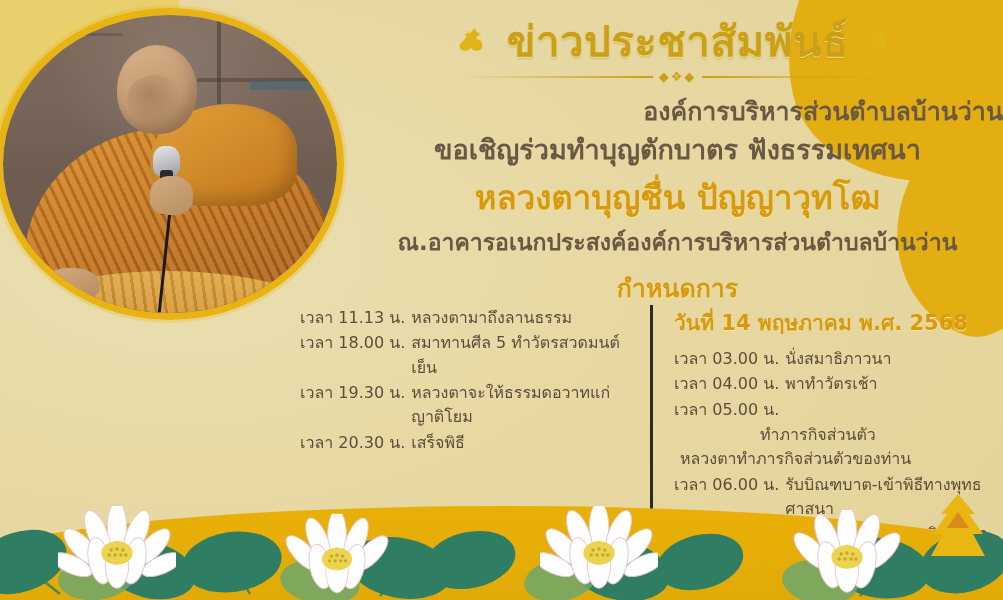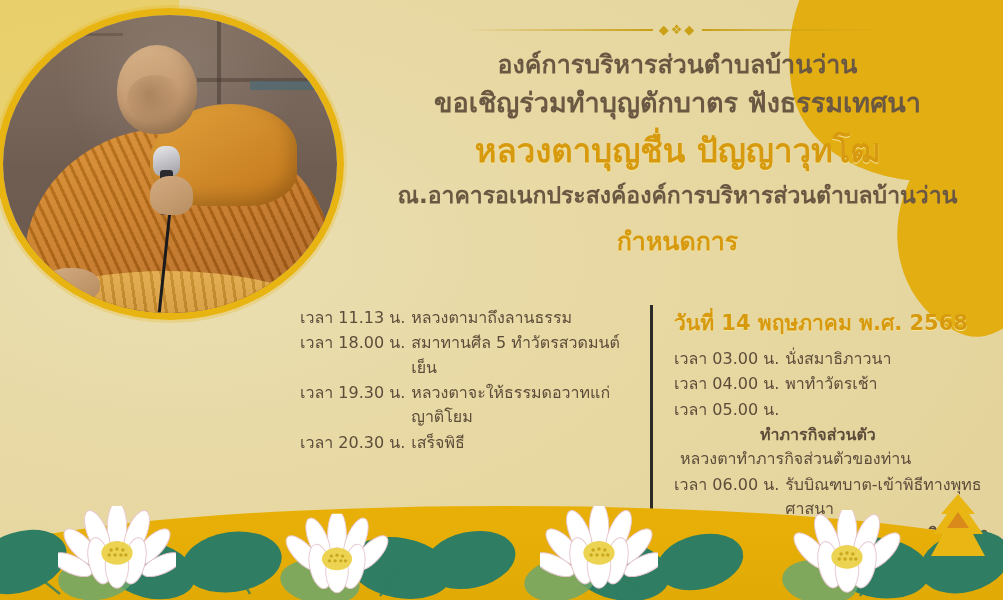--- a/index.html
+++ b/index.html
@@ -144,21 +144,21 @@
     display:flex;align-items:center;justify-content:center;
     gap:6px; margin:4px auto 10px; width:430px;
   }
   .divider .bar{height:2px;flex:1;background:linear-gradient(90deg,rgba(201,160,22,0),#c9a016);}
   .divider .bar.r{background:linear-gradient(90deg,#c9a016,rgba(201,160,22,0));}
   .divider .mid{color:#c9a016;font-size:13px;letter-spacing:2px;}
 
   .sub1,.sub2,.venue{
     color:#6b5843; font-weight:bold; line-height:1.45;
   }
-  .sub1{ font-size:25px; }
+  .sub1{ font-size:25px;text-align:right; }
   .sub2{ font-size:27px; margin-top:0; }
   .monkname{
     font-size:33px; font-weight:bold; margin-top:8px;
     color:#d79a0e;
     text-shadow:0 1px 0 #f6e59a;
     line-height:1.3;
   }
   .venue{ font-size:23px; margin-top:6px; }
   .agenda{
     font-size:25px; font-weight:bold; margin-top:8px;
@@ -185,21 +185,20 @@
   }
   .item{
     display:flex; font-size:16px; color:#5d4c3a;
     line-height:1.52; margin-bottom:1px;
   }
   .item .time{ white-space:nowrap; }
   .item .desc{ margin-left:6px; }
   .cont{
     font-size:16px; color:#5d4c3a; line-height:1.52;
     padding-left:86px;
-    font-weight:bold;
   }
 
   
   .band{
     position:absolute; left:-40px; bottom:-26px;
     width:1090px; height:120px;
     background:linear-gradient(180deg,#e8b007 0%, #e0a805 100%);
     border-radius:50% 50% 0 0 / 62px 62px 0 0;
   }
   .band2{
@@ -244,20 +243,30 @@
       <div class="face-shadow"></div>
       <div class="mic-head"></div>
       <div class="mic-body"></div>
       <div class="mic-cord"></div>
       <div class="hand"></div>
       <div class="hand2"></div>
     </div>
   </div>
 
   <div class="header">
+    <div class="title-row">
+      <svg class="ornament" viewBox="0 0 32 32">
+        <path fill="currentColor" d="M16 0c2.2 5 4.4 6.8 9.4 7.2-5 .4-7.2 2.2-7.2 7.2 4.6-.2 6.8 1.8 7.4 6.6.4 4.6-1.6 7-6.2 7.6-4.6.6-7.4-1.4-8-6 -.6 4.6-3.4 6.6-8 6C-1.2 28 -3.2 25.6-2.8 21" transform="translate(3 1) scale(.85)"></path>
+        <path fill="currentColor" d="M16 2c1.6 4 3.4 5.6 7.6 6-4.2.4-6 2-6.4 6.2 4-.4 5.8 1.4 6.2 5.4.4 4-1.2 5.8-5.2 6.2-4 .4-5.8-1.2-6.2-5.2-.4 4-2.2 5.6-6.2 5.2-4-.4-5.6-2.2-5.2-6.2.4-4 2.2-5.8 6.2-5.4C6.4 10 4.6 8.4.4 8 4.6 7.6 6.4 6 6.8 2c.4 4 2.2 5.6 4.6 5.8C13.8 7.6 15.6 6 16 2z" transform="translate(4 2) scale(.8)"></path>
+      </svg>
+      <div class="title">ข่าวประชาสัมพันธ์</div>
+      <svg class="ornament" viewBox="0 0 32 32">
+        <path fill="currentColor" d="M16 2c1.6 4 3.4 5.6 7.6 6-4.2.4-6 2-6.4 6.2 4-.4 5.8 1.4 6.2 5.4.4 4-1.2 5.8-5.2 6.2-4 .4-5.8-1.2-6.2-5.2-.4 4-2.2 5.6-6.2 5.2-4-.4-5.6-2.2-5.2-6.2.4-4 2.2-5.8 6.2-5.4C6.4 10 4.6 8.4.4 8 4.6 7.6 6.4 6 6.8 2c.4 4 2.2 5.6 4.6 5.8C13.8 7.6 15.6 6 16 2z" transform="translate(4 2) scale(.8)"></path>
+      </svg>
+    </div>
 
     <div class="divider">
       <span class="bar"></span>
       <span class="mid">◆❖◆</span>
       <span class="bar r"></span>
     </div>
 
     <div class="sub1">องค์การบริหารส่วนตำบลบ้านว่าน</div>
     <div class="sub2">ขอเชิญร่วมทำบุญตักบาตร ฟังธรรมเทศนา</div>
     <div class="monkname">หลวงตาบุญชื่น ปัญญาวุทโฒ</div>

